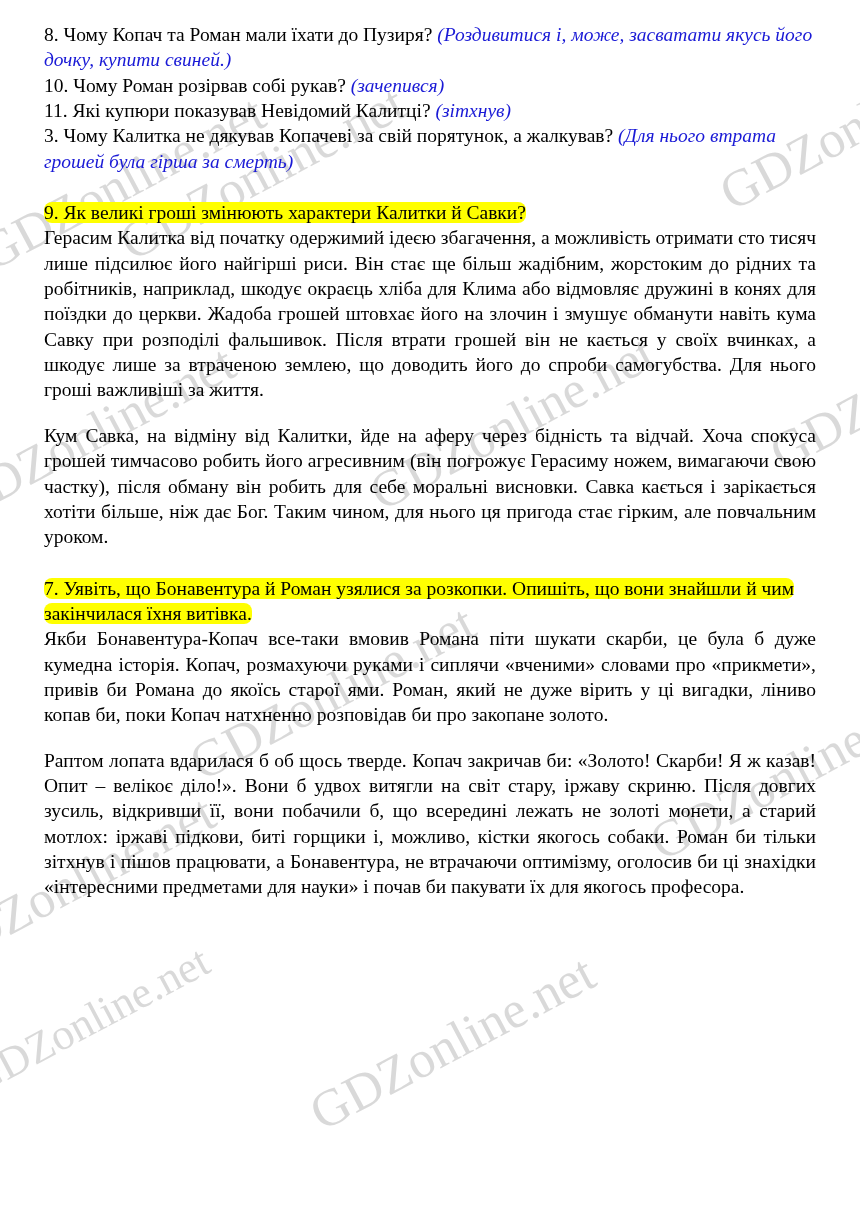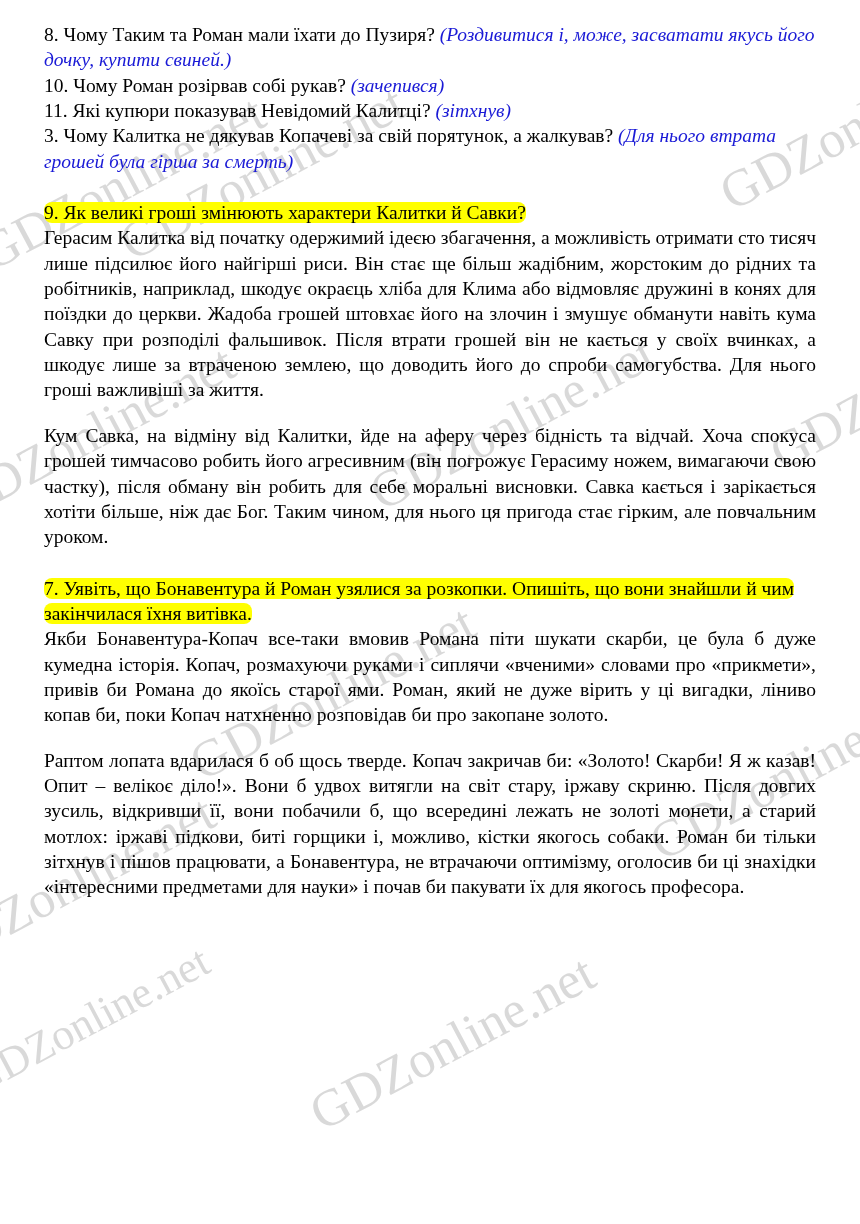--- a/index.html
+++ b/index.html
@@ -88,21 +88,21 @@
     <div class="wm" style="left:640px; top:820px; transform: rotate(-28deg);">GDZonline.net</div>
     <div class="wm" style="left:-80px; top:930px; transform: rotate(-28deg);">GDZonline.net</div>
     <div class="wm" style="left:300px; top:1090px; transform: rotate(-28deg);">GDZonline.net</div>
     <div class="wm small" style="left:-40px; top:1060px; transform: rotate(-28deg);">GDZonline.net</div>
   </div>
 
   <div class="content">
 
     <p class="qline">
       <span>8.</span>
-      <span>Чому Таким та Роман мали їхати до Пузиря?</span>
+      <span>Чому Копач та Роман мали їхати до Пузиря?</span>
       <span class="ans">(Роздивитися і, може, засватати якусь його дочку, купити свиней.)</span>
     </p>
 
 
     <p class="qline">
       <span>10.</span>
       <span>Чому Роман розірвав собі рукав?</span>
       <span class="ans">(зачепився)</span>
     </p>
 

